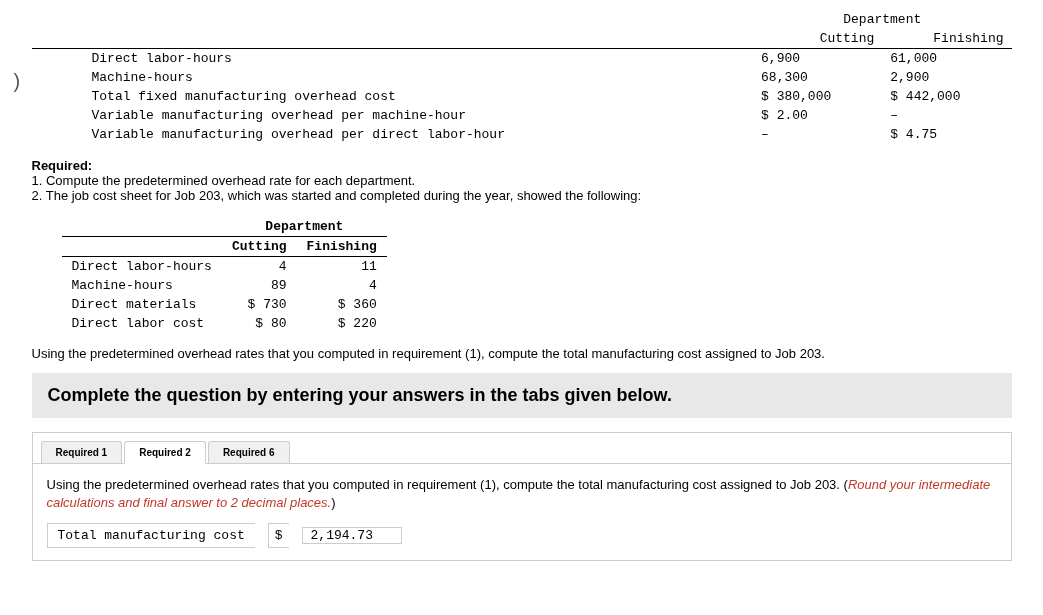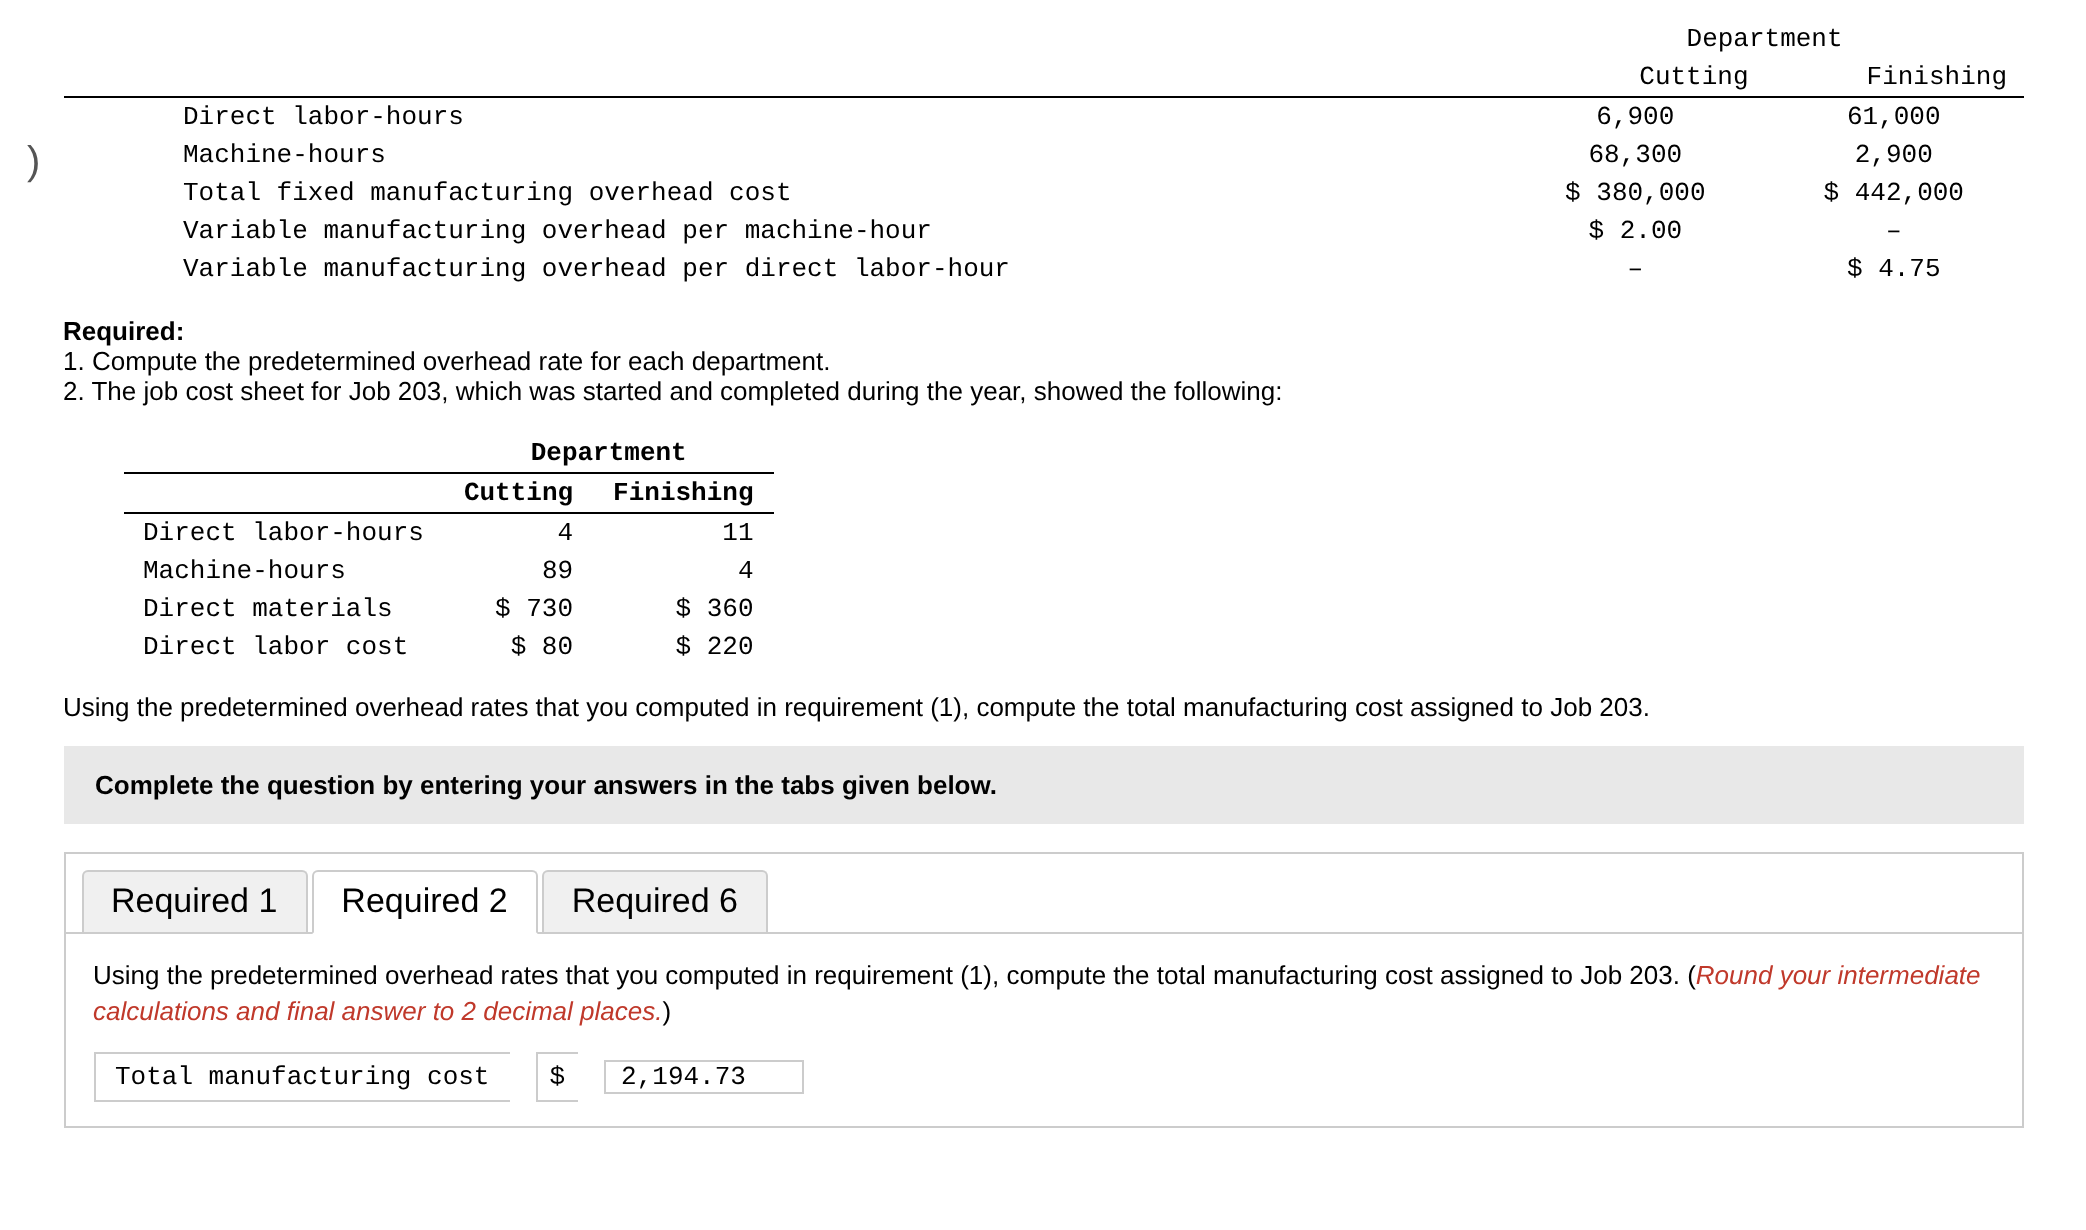--- a/index.html
+++ b/index.html
@@ -17,21 +17,21 @@
       margin: 0 auto;
     }
     
     .top-table {
       width: 100%;
       border-collapse: collapse;
       margin-bottom: 14px;
     }
     .top-table th, .top-table td {
       padding: 2px 8px;
-      text-align: center;
+      text-align: left;
       vertical-align: top;
     }
     .top-table td:first-child {
       text-align: left;
       padding-left: 60px;
     }
     .top-table .col-header {
       text-align: right;
       border-bottom: 1px solid #000;
     }
@@ -88,21 +88,21 @@
       font-size: 13px;
       margin-bottom: 10px;
       line-height: 1.4;
     }
     
     .complete-box {
       background: #e8e8e8;
       padding: 12px 16px;
       margin-bottom: 14px;
       font-family: Arial, sans-serif;
-      font-size: 13px;
+      font-size: 18px;
       font-weight: bold;
     }
     
     .tabs-container {
       border: 1px solid #ccc;
       margin-bottom: 0;
     }
     .tabs-row {
       display: flex;
       border-bottom: 1px solid #ccc;
@@ -110,22 +110,23 @@
       padding: 8px 8px 0 8px;
       gap: 2px;
     }
     .tab {
       padding: 5px 14px;
       border: 1px solid #ccc;
       border-bottom: none;
       background: #f0f0f0;
       cursor: pointer;
       font-family: Arial, sans-serif;
-      font-size: 17px;
+      font-size: 10px;
       border-radius: 3px 3px 0 0;
+      font-weight: bold;
     }
     .tab.active {
       background: #fff;
       border-bottom: 1px solid #fff;
       margin-bottom: -1px;
       z-index: 1;
       position: relative;
     }
     .tab-content {
       padding: 12px 14px;

